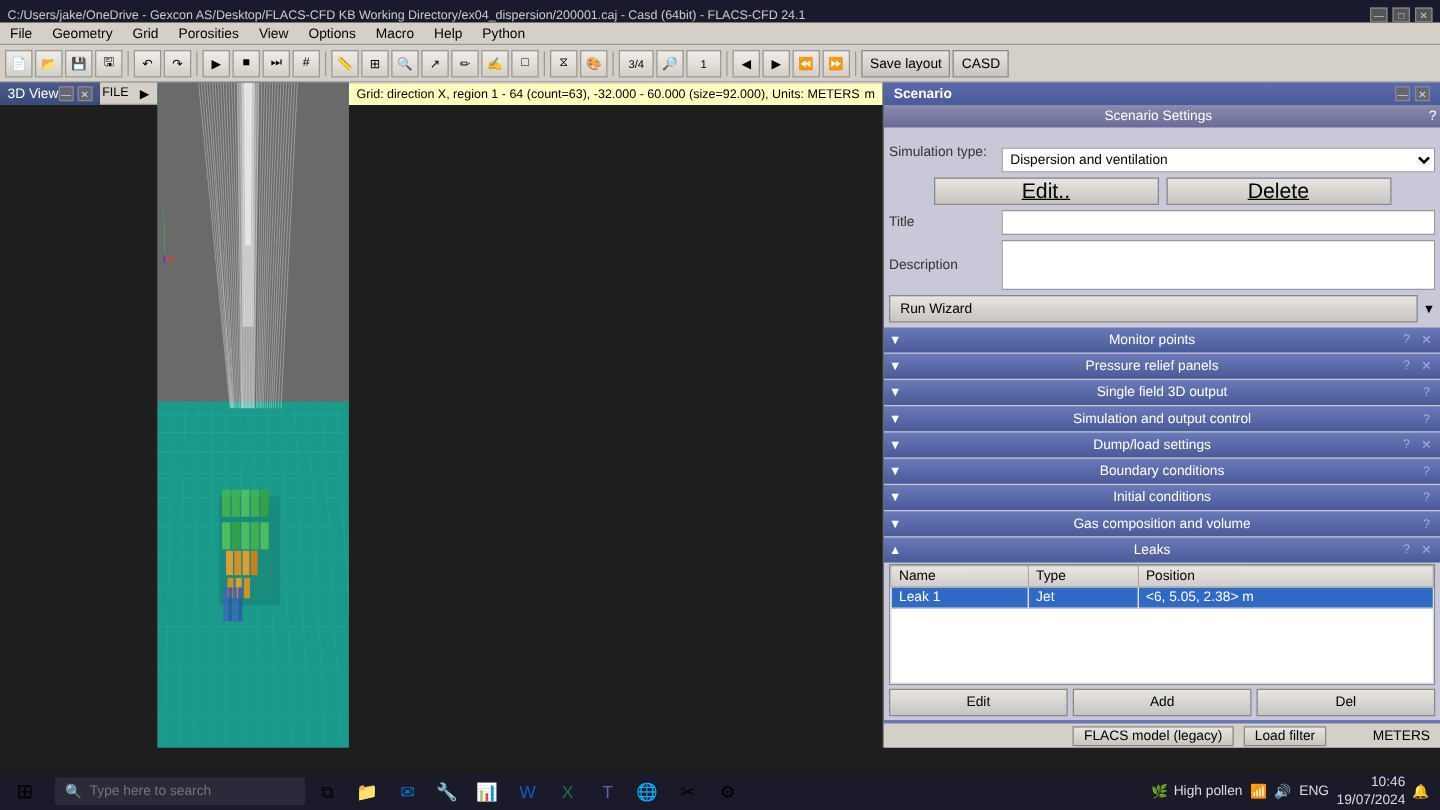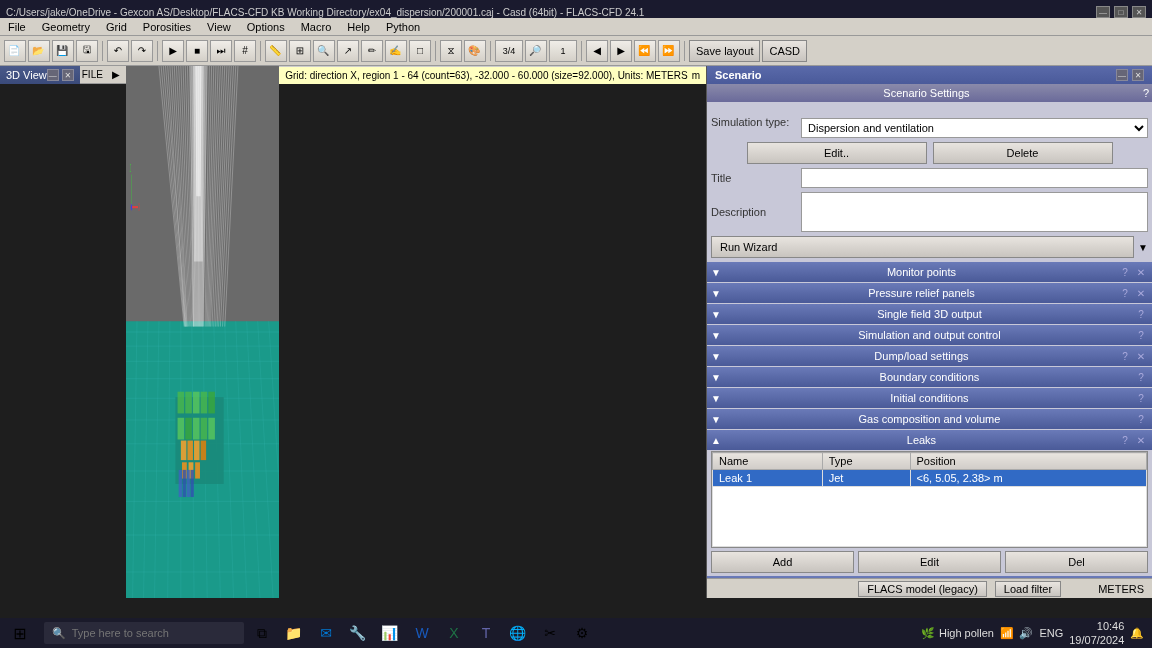--- a/index.html
+++ b/index.html
@@ -164,22 +164,23 @@
       gap: 6px;
       justify-content: center;
       margin: 4px 0;
     }
     .form-btn {
       flex: 1;
       height: 22px;
       background: linear-gradient(180deg, #e8e4df, #c8c4bf);
       border: 1px solid #888;
       cursor: pointer;
-      font-size: 11px;
+      font-size: 17px;
       max-width: 180px;
+      text-decoration: underline;
     }
 
     .form-input {
       flex: 1;
       height: 20px;
       border: 1px solid #999;
       background: white;
       font-size: 11px;
       padding: 0 2px;
     }
@@ -707,22 +708,22 @@
               <td>&lt;6, 5.05, 2.38&gt; m</td>
             </tr>
             <tr style="height:60px;">
                 <td colspan="3"></td>
               </tr>
           </tbody>
         </table>
       </div>
 
       <div class="leaks-btn-row">
+        <button class="leaks-btn">Edit</button>
         <button class="leaks-btn">Add</button>
-        <button class="leaks-btn">Edit</button>
         <button class="leaks-btn">Del</button>
       </div>
 
       <div class="section-row">
         <span class="section-arrow">▼</span>
         <span class="section-title">Ignition</span>
         <div class="section-controls">
           <span class="section-ctrl">?</span>
           <span class="section-ctrl">✕</span>
         </div>

